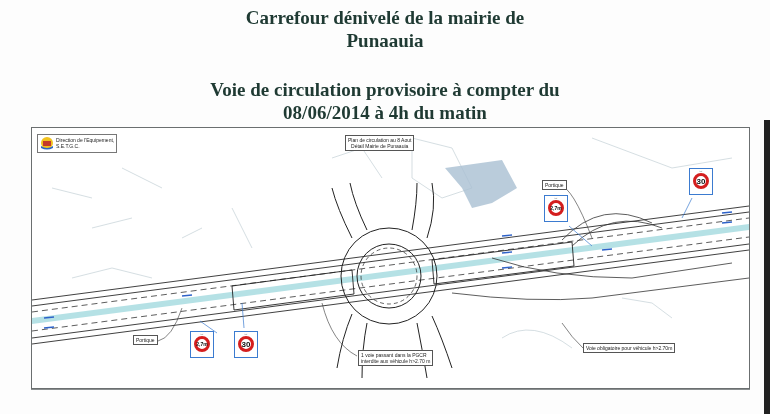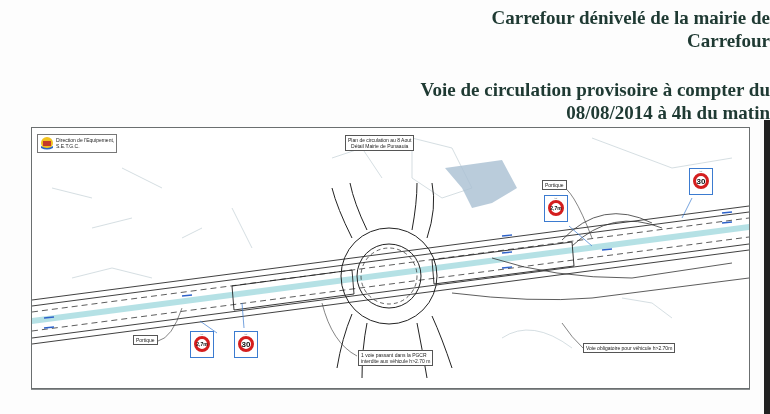--- a/index.html
+++ b/index.html
@@ -1,42 +1,42 @@
 <!DOCTYPE html>
 <html><head>
 <meta charset="utf-8">
 <style>
   html, body { margin:0; padding:0; }
   body { width:770px; height:414px; background:#fdfdfd; position:relative; overflow:hidden; font-family:"Liberation Serif", serif; }
-  .title { position:absolute; left:0; width:770px; text-align:right; font-weight:bold; color:#1f3a33; font-size:19px; line-height:23px; }
+  .title { position:absolute; left:0; width:770px; text-align:center; font-weight:bold; color:#1f3a33; font-size:19px; line-height:23px; }
   #t1 { top:6px; }
   #t2 { top:78px; }
   .plan { position:absolute; left:31px; top:127px; width:717px; height:260px; border:1px solid #6b6f70; background:#fff; box-shadow: 0 1px 0 #8a8f90; }
   .rightbar { position:absolute; left:764px; top:120px; width:6px; height:294px; background:#222; }
   .label { position:absolute; background:#fff; border:1px solid #555; font-family:"Liberation Sans", sans-serif; font-size:5px; line-height:6px; padding:1px 2px; color:#222; white-space:nowrap; }
   .logo-box { position:absolute; left:5px; top:6px; width:78px; height:17px; border:1px solid #777; background:#fff; }
   .logo-icon { position:absolute; left:2px; top:1px; width:14px; height:14px; }
   .logo-text { position:absolute; left:18px; top:2px; font-family:"Liberation Sans", sans-serif; font-size:5px; line-height:6px; color:#222; }
   .sign { position:absolute; border:1px solid #3b7bd0; background:#fff; width:22px; height:25px; }
   .sign .cap { font-family:"Liberation Sans", sans-serif; font-size:3px; text-align:center; color:#333; height:4px; line-height:4px; }
   .sign .circle { width:16px; height:16px; border:3px solid #d41e1e; border-radius:50%; margin:0 auto; box-sizing:border-box; display:flex; align-items:center; justify-content:center; font-family:"Liberation Sans", sans-serif; font-weight:bold; color:#111; }
   .sign .circle.s30 { font-size:8px; }
   .sign .circle.sh { font-size:5px; }
   svg.map { position:absolute; left:0; top:0; }
 </style>
 </head>
 <body>
 
 <div id="t1" class="title">
   <div>Carrefour dénivelé de la mairie de</div>
-  <div>Carrefour</div>
+  <div>Punaauia</div>
 </div>
 <div id="t2" class="title">
   <div>Voie de circulation provisoire à compter du</div>
-  <div>08/08/2014 à 4h du matin</div>
+  <div>08/06/2014 à 4h du matin</div>
 </div>
 
 <div class="plan">
   <svg class="map" width="717" height="260" viewBox="0 0 717 260">
 
     <g stroke="#b9c7cf" fill="none" stroke-width="0.6">
       <path d="M 380 10 L 420 20 L 440 60 L 410 70 L 380 50 Z"></path>
       <path d="M 300 30 L 330 20 L 350 50"></path>
       <path d="M 560 10 L 640 40 L 700 30"></path>
       <path d="M 40 150 L 80 140 L 120 150"></path>

